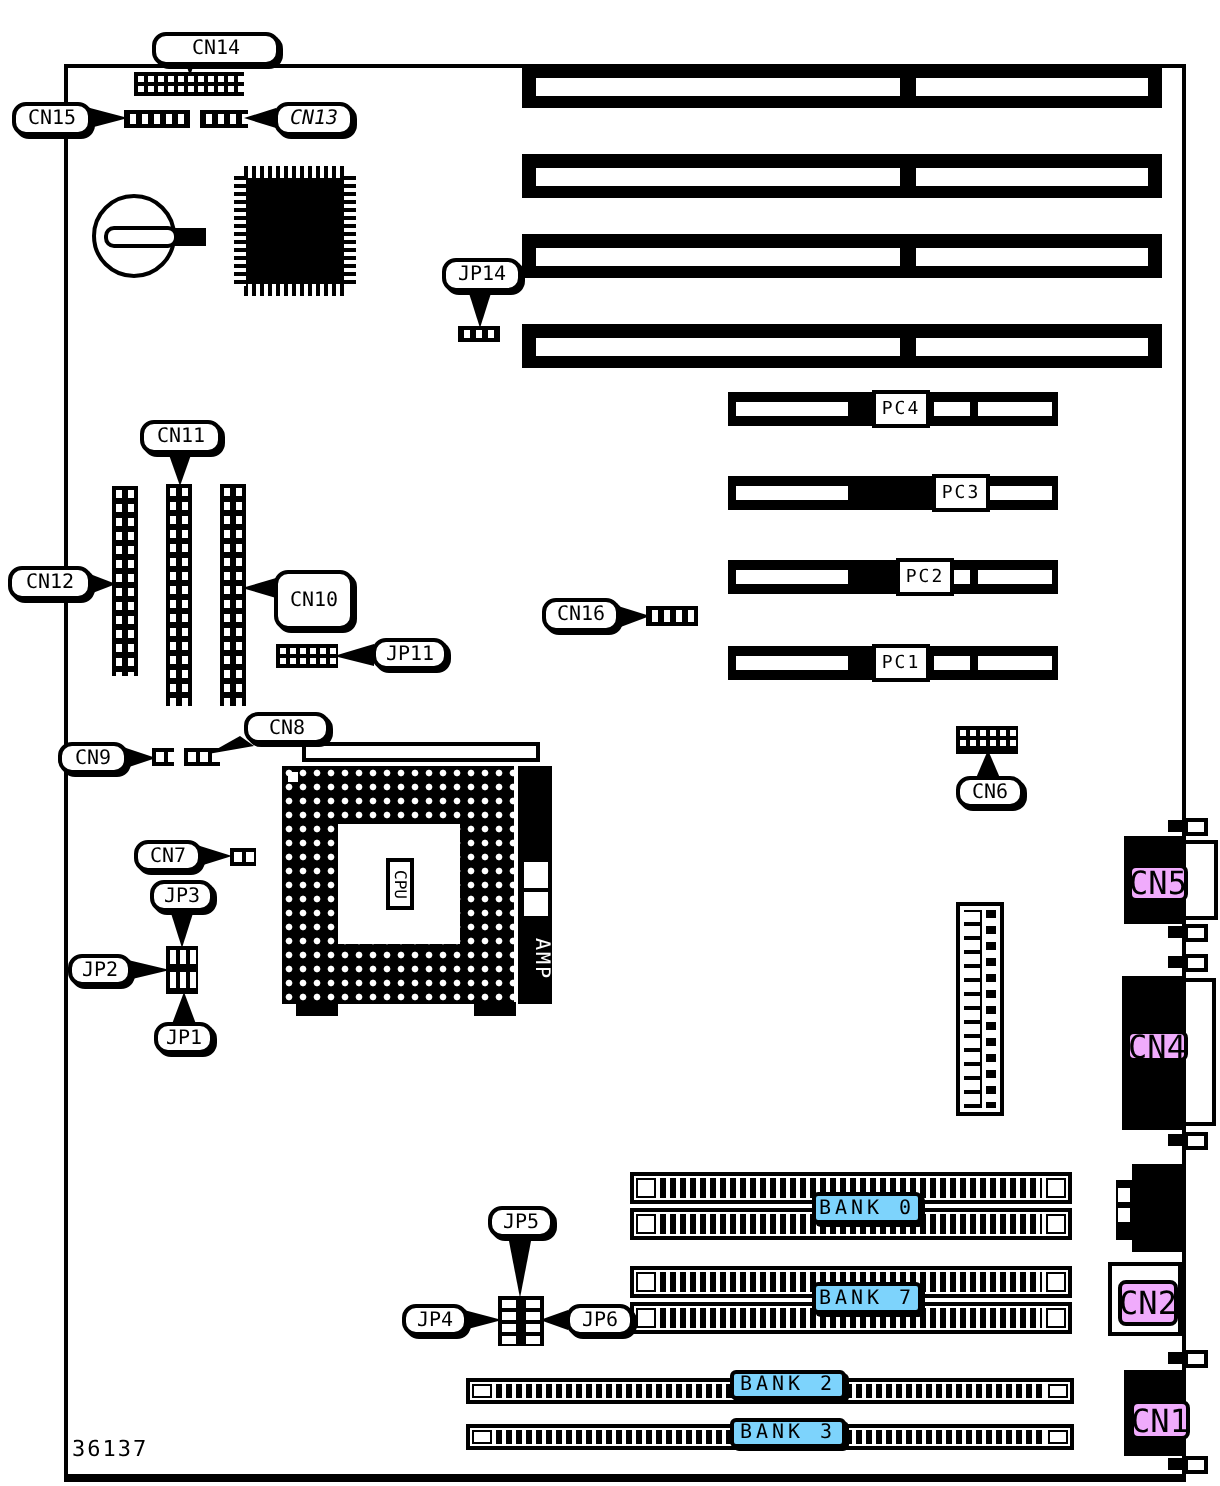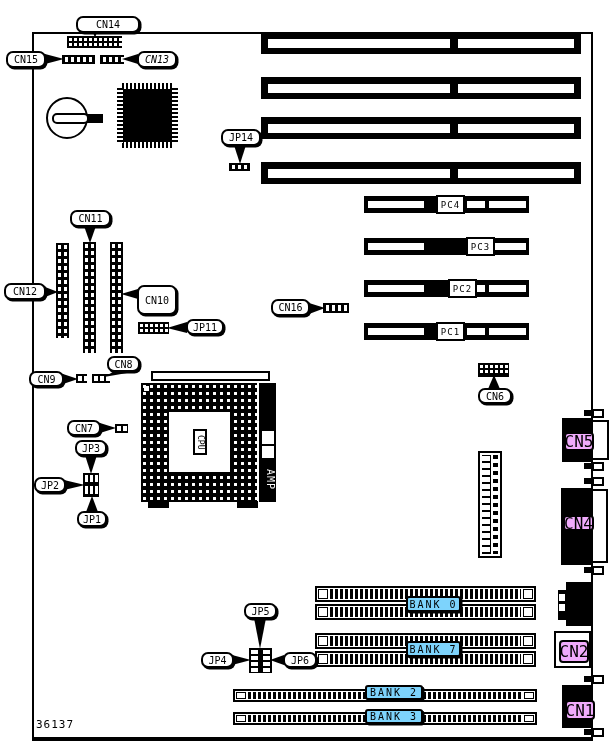--- a/index.html
+++ b/index.html
@@ -264,21 +264,21 @@
   <div class="c callout" style="left:76px;top:4px;width:64px;height:17px;margin-top:12px;">CN14</div>
   <div class="c callout" style="left:6px;top:51px;width:40px;height:17px;">CN15</div>
   <div class="c callout" style="left:137px;top:51px;width:40px;height:17px;font-style:italic;">CN13</div>
   <div class="c callout" style="left:221px;top:129px;width:40px;height:17px;">JP14</div>
   <div class="c callout" style="left:70px;top:210px;width:41px;height:17px;">CN11</div>
   <div class="c callout" style="left:4px;top:283px;width:42px;height:17px;">CN12</div>
   <div class="c callout" style="left:137px;top:285px;width:40px;height:30px;">CN10</div>
   <div class="c callout" style="left:186px;top:319px;width:38px;height:16px;">JP11</div>
   <div class="c callout" style="left:271px;top:299px;width:39px;height:17px;">CN16</div>
   <div class="c callout" style="left:29px;top:371px;width:35px;height:16px;">CN9</div>
-  <div class="c callout" style="left:107px;top:356px;width:33px;height:16px;">CN8</div>
+  <div class="c callout" style="left:122px;top:356px;width:43px;height:16px;">CN8</div>
   <div class="c callout" style="left:67px;top:420px;width:34px;height:16px;">CN7</div>
   <div class="c callout" style="left:75px;top:440px;width:32px;height:16px;">JP3</div>
   <div class="c callout" style="left:34px;top:477px;width:32px;height:16px;">JP2</div>
   <div class="c callout" style="left:77px;top:511px;width:30px;height:16px;">JP1</div>
   <div class="c callout" style="left:478px;top:388px;width:34px;height:16px;">CN6</div>
   <div class="c callout" style="left:244px;top:603px;width:33px;height:16px;">JP5</div>
   <div class="c callout" style="left:201px;top:652px;width:33px;height:16px;">JP4</div>
   <div class="c callout" style="left:283px;top:652px;width:34px;height:16px;">JP6</div>
 
 </div>

